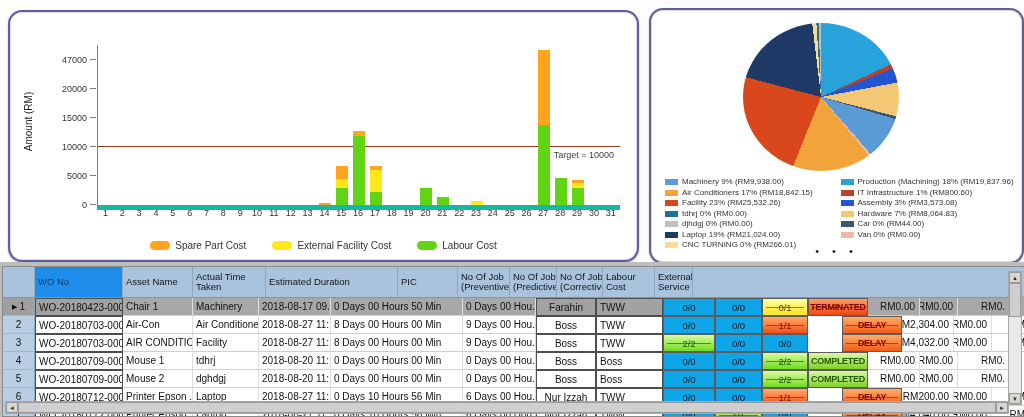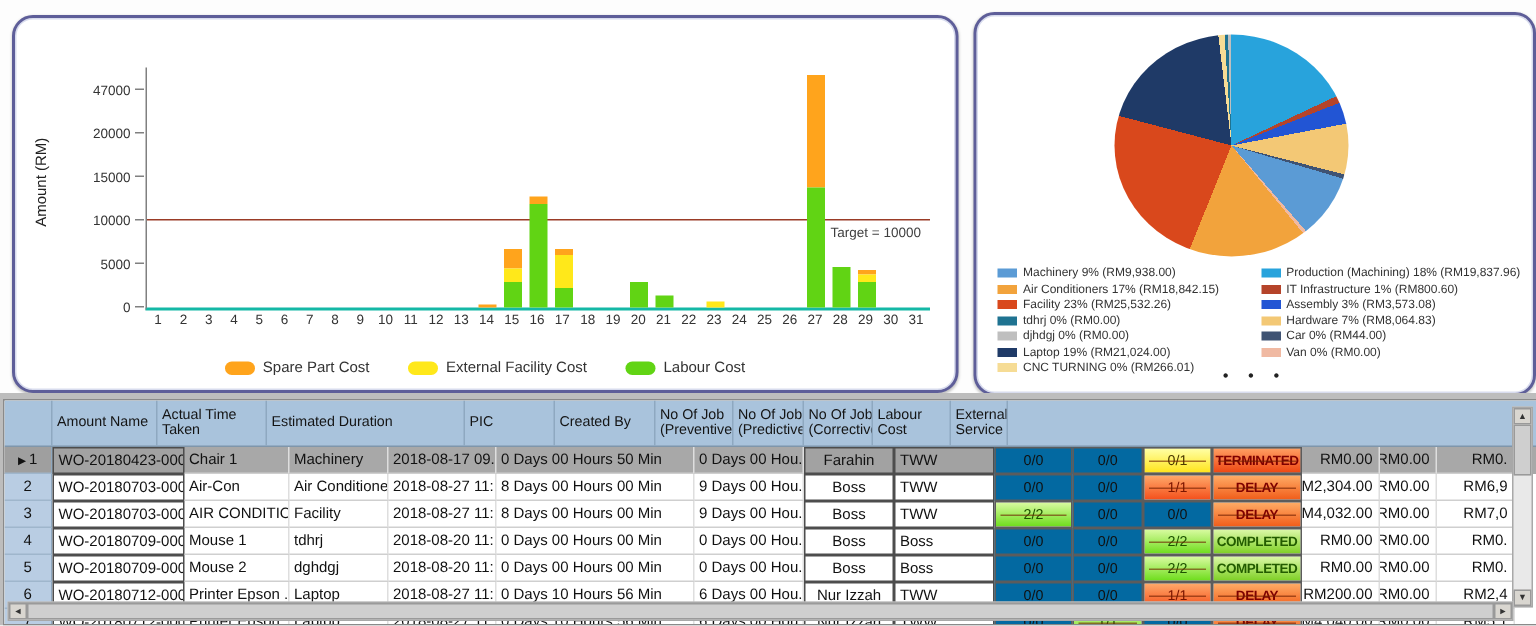--- a/index.html
+++ b/index.html
@@ -9,21 +9,21 @@
   .panel{position:absolute;background:#fff;border:2px solid #5E5E99;border-radius:14px;box-shadow:0 0 0 1px #d8dcee inset,0 1px 2px rgba(0,0,0,.25);}
   #panel-bar{left:8px;top:10px;width:627px;height:248px;}
   #panel-pie{left:649px;top:8px;width:371px;height:252px;}
 
   
   .bar-title{position:absolute;top:9px;left:0;right:0;text-align:center;font-size:12px;font-weight:bold;color:#1F3864;}
   .y-axis-label{position:absolute;left:-32px;top:104px;width:100px;text-align:center;transform:rotate(-90deg);font-size:10px;color:#222;}
   .yaxis{position:absolute;left:28px;top:33px;width:58px;height:160px;}
   .ytick{position:absolute;right:9px;transform:translateY(50%);font-size:9px;color:#333;}
   .ydash{position:absolute;right:0;width:6px;height:1px;background:#808080;}
-  .plot{position:absolute;left:87px;top:33px;width:522px;height:160px;border-left:1px solid #808080;border-bottom:2px solid #14b8a6;display:flex;align-items:flex-end;}
+  .plot{position:absolute;left:87px;top:33px;width:522px;height:160px;border-left:1px solid #808080;border-bottom:5px solid #14b8a6;display:flex;align-items:flex-end;}
   .slot{flex:1 1 0;height:100%;display:flex;flex-direction:column-reverse;align-items:center;position:relative;z-index:2;}
   .seg{width:12px;flex:none;}
   .target-line{position:absolute;left:0;width:100%;height:1px;background:#9A3B26;z-index:1;}
   .target-label{position:absolute;right:6px;font-size:9px;color:#3f3f3f;z-index:3;}
   .xaxis{position:absolute;left:87px;top:196px;width:522px;display:flex;}
   .xlab{flex:1 1 0;text-align:center;font-size:9px;color:#333;}
   .bar-legend{position:absolute;left:0;right:0;bottom:9px;display:flex;justify-content:center;gap:26px;}
   .bl-item{display:flex;align-items:center;gap:5px;font-size:10px;color:#333;}
   .bl-swatch{width:20px;height:9px;border-radius:5px;}
 
@@ -46,28 +46,28 @@
   .trow.sel{background:#a8a8a8;}
   .cell{box-sizing:border-box;flex:none;display:flex;align-items:center;font-size:10px;color:#111;white-space:nowrap;overflow:hidden;border-bottom:1px solid #cfcfcf;}
   .c-num{background:#b9cde3;justify-content:center;border-right:1px solid #8ea8c0;border-bottom:1px solid #9fb6cc;gap:2px;}
   .sel .c-num{background:#9f9f9f;}
   .arr{font-size:7px;color:#111;}
   .c-box{border:1px solid #4d4d4d;background:#fff;padding:0 3px;}
   .sel .c-box{background:#a2a2a2;}
   .c-plain{padding:0 3px;border-right:1px solid #dedede;}
   .c-center{justify-content:center;}
   .c-money{justify-content:flex-end;padding:0 4px;border-right:1px solid #dedede;}
-  .c-job{justify-content:center;border:1px solid #5c5c5c;background:#0369a1;position:relative;font-size:9.5px;}
+  .c-job{justify-content:center;border:1px solid #5c5c5c;background:#0ea5e9;position:relative;font-size:9.5px;}
   .c-status{justify-content:center;border:1px solid #5c5c5c;position:relative;font-size:9px;font-weight:bold;letter-spacing:-0.3px;}
   .s-green{background:linear-gradient(180deg,#d9fba1,#6fdd1d);color:#1d5200;}
   .s-yellow{background:linear-gradient(180deg,#ffffa6,#ffe41c);color:#4c3a00;}
   .s-red{background:linear-gradient(180deg,#ffa96a,#f4501c);color:#7c1500;}
   .s-green::after,.s-yellow::after,.s-red::after,.st-red::after,.st-orange::after{content:"";position:absolute;left:3px;right:3px;top:50%;height:1px;background:rgba(110,30,0,.6);}
   .st-red{background:linear-gradient(180deg,#ff9e62,#ee4713);color:#7E0000;}
-  .st-orange{background:linear-gradient(180deg,#ffac66,#f15d1a);color:#7E0000;}
+  .st-orange{background:linear-gradient(180deg,#ffac66,#f15d1a);color:#7E0000;margin-left:34px;}
   .st-green{background:linear-gradient(180deg,#dcf8a9,#7fd026);color:#235c00;}
 
   
   .hscroll{position:absolute;left:2px;bottom:2px;width:1004px;height:13px;background:#e9e9e9;border:1px solid #a8a8a8;display:flex;box-sizing:border-box;}
   .vscroll{position:absolute;right:2px;top:4px;width:14px;height:134px;background:#e9e9e9;border:1px solid #a8a8a8;display:flex;flex-direction:column;box-sizing:border-box;}
   .sbtn{flex:none;width:12px;height:11px;background:#d9d6d0;border:1px solid #999;box-sizing:border-box;font-size:6px;display:flex;align-items:center;justify-content:center;color:#333;}
   .vscroll .sbtn{width:100%;}
   .hthumb{flex:1 1 auto;background:#cfcfcf;border:1px solid #9a9a9a;box-sizing:border-box;}
   .vthumb{height:34px;background:#cfcfcf;border:1px solid #9a9a9a;box-sizing:border-box;}
   .vspace{flex:1;}
@@ -263,25 +263,25 @@
         </div>
       </div>
     </div>
   <div class="pager-dots">• • •</div>
 </div>
 
 <div id="table-area">
   <div id="grid">
     <div class="thead" id="thead">
         <div class="hcell" style="width: 32px;"></div>
-        <div class="hcell" style="width: 70px;">Amount Name</div>
+        <div class="hcell hdr-sel" style="width: 88px;">WO No</div>
+        <div class="hcell" style="width: 70px;">Asset Name</div>
         <div class="hcell" style="width: 73px;">Actual Time Taken</div>
         <div class="hcell" style="width: 132px;">Estimated Duration</div>
         <div class="hcell" style="width: 60px; text-align: center;">PIC</div>
-        <div class="hcell" style="width: 67px;">Created By</div>
         <div class="hcell" style="width: 52px;">No Of Job (Preventive)</div>
         <div class="hcell" style="width: 47px;">No Of Job (Predictive)</div>
         <div class="hcell" style="width: 46px;">No Of Job (Corrective)</div>
         <div class="hcell" style="width: 52px;">Labour Cost</div>
         <div class="hcell" style="width: 38px;">External Service</div>
         <div class="hcell" style="width: 52px; margin-top: 33px;">SP Cos</div>
       </div>
     <div id="tbody">
         <div class="trow sel">
           <div class="cell c-num" style="width: 32px;"><span class="arr">▶</span>1</div>

